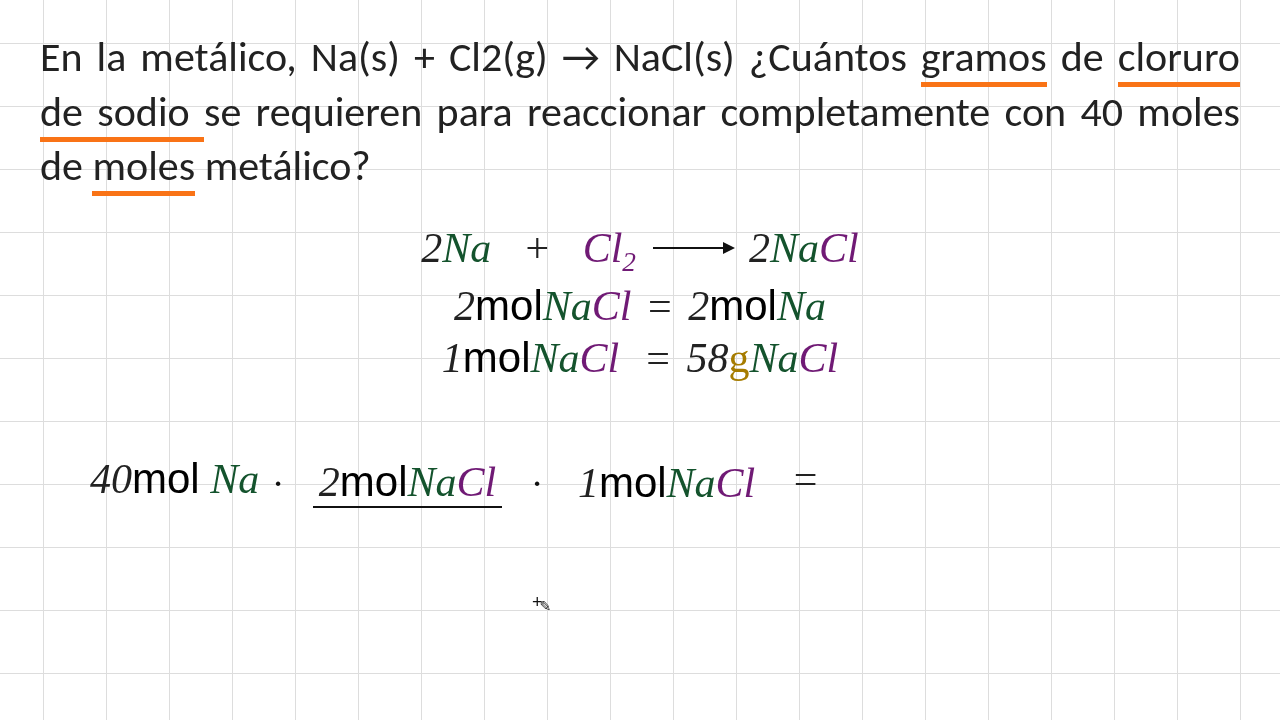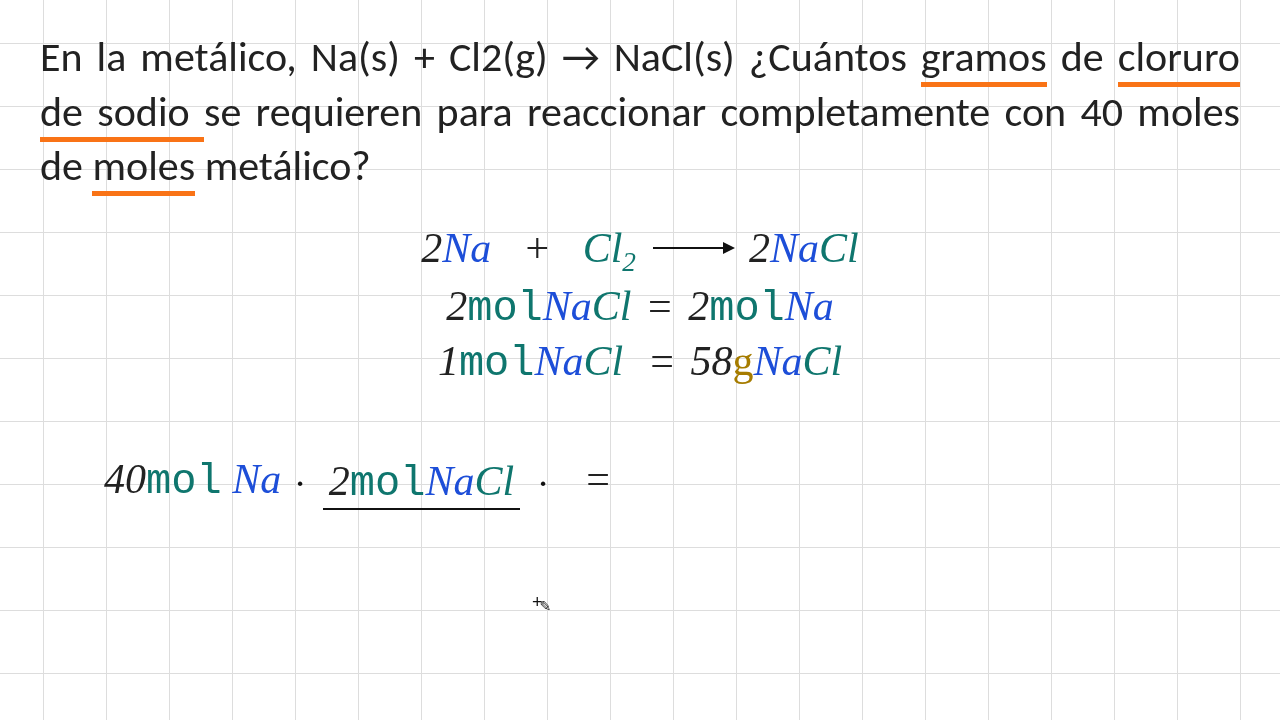--- a/index.html
+++ b/index.html
@@ -37,23 +37,23 @@
     padding-bottom: 0px;
   }
   .work {
     margin-top: 30px;
     text-align: center;
     font-size: 42px;
   }
   .eq-line { margin: 4px 0; font-style: italic; }
   .hw { font-family: 'Comic Sans MS', cursive; font-style: italic; }
   .n2 { color: #222; }
-  .Na { color: #1d4ed8; font-style: italic; font-family: 'Times New Roman', serif; }
-  .Cl { color: #0f766e; font-style: italic; font-family: 'Times New Roman', serif; }
-  .mol { color: #0f766e; font-style: normal; font-family: Liberation Mono, monospace; }
+  .Na { color: #14532d; font-style: italic; font-family: 'Times New Roman', serif; }
+  .Cl { color: #701a75; font-style: italic; font-family: 'Times New Roman', serif; }
+  .mol { color: #000000; font-style: normal; font-family: Liberation Sans, sans-serif; }
   .g { color: #a67c00; font-style: normal; font-family: 'Comic Sans MS', cursive; }
   .arrow {
     display: inline-block;
     vertical-align: middle;
     width: 80px;
     height: 2px;
     background: #111;
     position: relative;
     margin: 0 6px 8px 6px;
   }
@@ -61,31 +61,31 @@
     content: '';
     position: absolute;
     right: -2px;
     top: -5px;
     border-left: 12px solid #111;
     border-top: 6px solid transparent;
     border-bottom: 6px solid transparent;
   }
   .calc {
     position: absolute;
-    left: 104px;
+    left: 90px;
     top: 455px;
     font-size: 42px;
     font-style: italic;
     white-space: nowrap;
   }
   .frac {
     display: inline-block;
     vertical-align: middle;
     text-align: center;
-    margin: 0 4px;
+    margin: 0 16px;
   }
   .frac .num { display: block; border-bottom: 2.5px solid #111; padding: 0 6px; }
   .frac .den { display: block; padding: 0 6px; }
   .dot { font-style: normal; font-size: 38px; vertical-align: middle; padding: 0 2px; color:#111;}
   .eqsign { font-family: 'Comic Sans MS', cursive; font-style: normal; padding: 0 6px; }
   .sub { font-size: 0.65em; vertical-align: sub; font-style: italic; }
   .cursor {
     position: absolute;
     left: 532px;
     top: 592px;
@@ -133,19 +133,22 @@
   <div class="calc">
     <span class="hw n2">40</span><span class="mol">mol</span> <span class="Na">Na</span>
     <span class="dot">·</span>
     <span class="frac">
       <span class="num">
         <span class="hw n2">2</span><span class="mol">mol</span><span class="Na">Na</span><span class="Cl">Cl</span>
       </span>
     </span>
     <span class="dot">·</span>
     <span class="frac">
+      <span class="den">
+        <span class="hw n2">1</span><span class="mol">mol</span><span class="Na">Na</span><span class="Cl">Cl</span>
+      </span>
     </span>
     <span class="hw n2 eqsign">=</span>
   </div>
 
   <div class="cursor">+<span style="font-size:14px;position:relative;top:3px;">✎</span></div>
 
 </div>
 
 </body></html>

